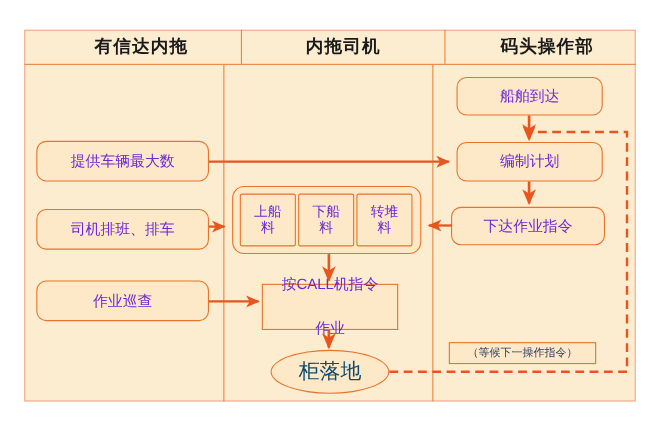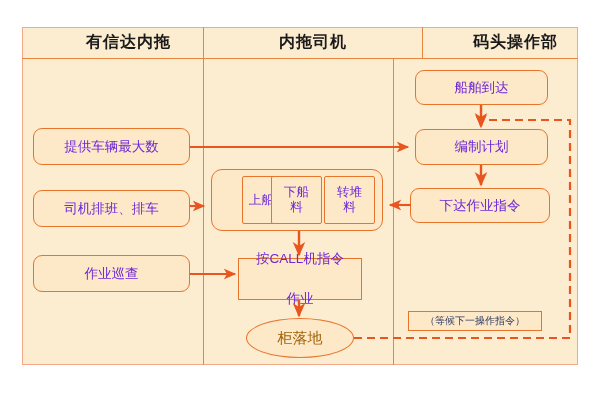--- a/index.html
+++ b/index.html
@@ -51,21 +51,21 @@
     align-items: center;
     justify-content: center;
     font-family: "DejaVu Serif", "Liberation Serif", serif;
     font-size: 16px;
     font-weight: bold;
     color: #1a1a1a;
     letter-spacing: 1px;
     box-sizing: border-box;
   }
   .header-cell.c1 { width: 181px; padding-left: 32px; }
-  .header-cell.c2 { width: 220px; border-left: 1.6px solid #e8863f; border-right: 1.6px solid #e8863f;}
+  .header-cell.c2 { width: 186px; border-left: 1.6px solid #e8863f; border-right: 1.6px solid #e8863f; margin-left: 16px;}
   .header-cell.c3 { width: 185px; }
 
   
   .divider {
     position: absolute;
     top: 59px;
     width: 0;
     height: 306px;
     border-left: 1.5px solid #e8863f;
   }
@@ -107,22 +107,22 @@
   
   .ellipse {
     position: absolute;
     box-sizing: border-box;
     background: #fde8c8;
     border: 1.5px solid #e8742b;
     border-radius: 50%;
     display: flex;
     align-items: center;
     justify-content: center;
-    color: #a16207;
-    font-size: 15px;
+    color: #0c4a6e;
+    font-size: 19px;
   }
 
   
   .note {
     position: absolute;
     box-sizing: border-box;
     background: #fde8c8;
     border: 1.2px solid #e8742b;
     display: flex;
     align-items: center;
@@ -157,21 +157,21 @@
   <div class="divider d2"></div>
 
   <div class="node" style="left:33px; top:128px; width:157px; height:37px;">提供车辆最大数</div>
 
   <div class="node" style="left:33px; top:190px; width:157px; height:37px;">司机排班、排车</div>
 
   <div class="node" style="left:33px; top:255px; width:157px; height:37px;">作业巡查</div>
 
   <div class="group-box" style="left:211px; top:169px; width:172px; height:62px;"></div>
 
-  <div class="node small" style="left:218px; top:176px; width:51px; height:48px; flex-direction:row;margin-left:24px;">
+  <div class="node small" style="left:218px; top:176px; width:51px; height:48px; flex-direction:column;">
     <span>上船</span>
     <span>料</span>
   </div>
 
   <div class="node small" style="left:271px; top:176px; width:51px; height:48px; flex-direction:column;">
     <span>下船</span>
     <span>料</span>
   </div>
 
   <div class="node small" style="left:324px; top:176px; width:51px; height:48px; flex-direction:column;">

